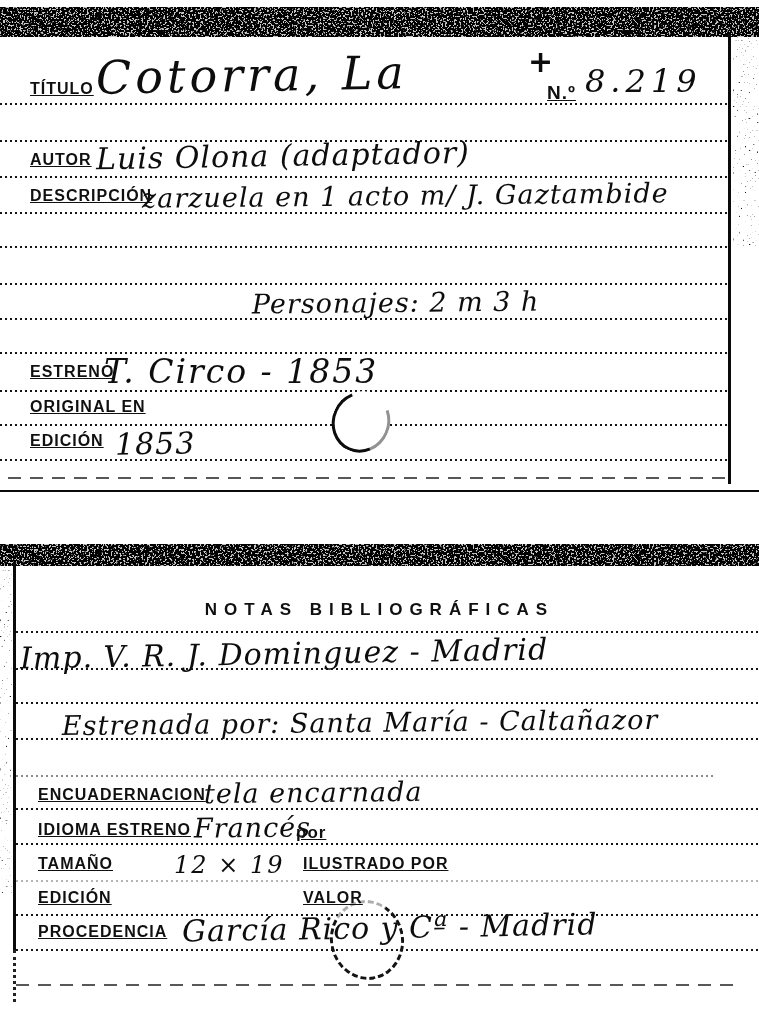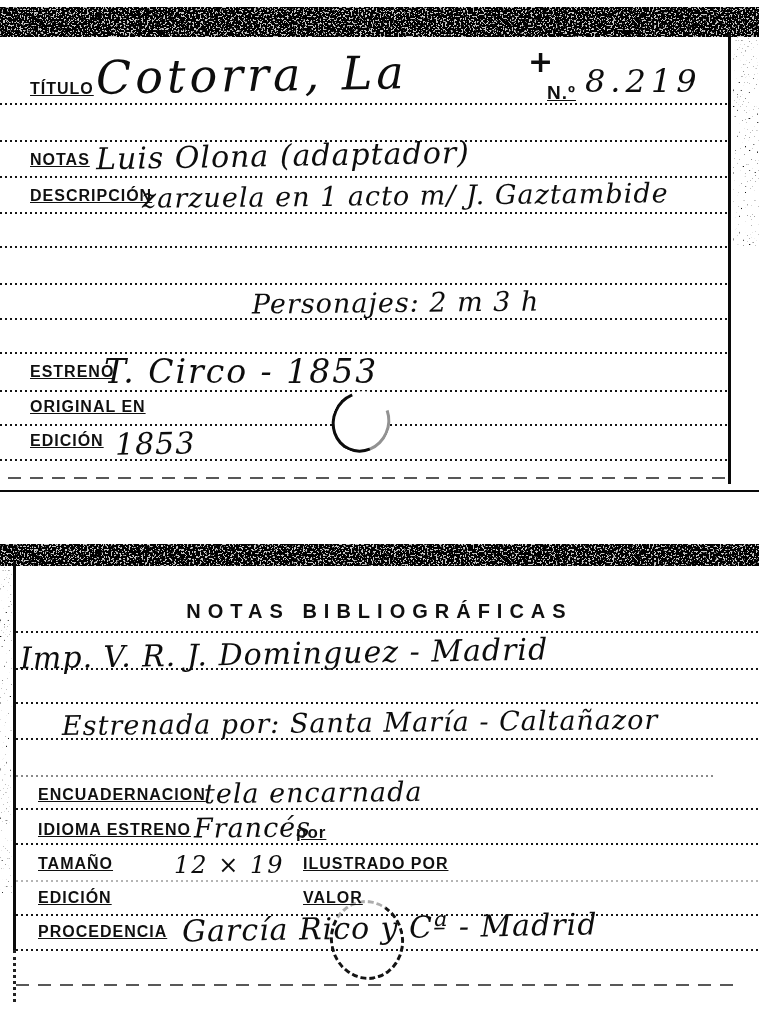--- a/index.html
+++ b/index.html
@@ -22,21 +22,21 @@
 
   
   .vline { position:absolute; width:3px; background:#0a0a0a; }
   .vline-dotted { position:absolute; width:0; border-left:3px dotted #222; }
 
   
   .plabel { position:absolute; font-family:"Liberation Sans",sans-serif; font-weight:700;
     font-size:16px; letter-spacing:1px; color:#101010; white-space:nowrap;text-decoration:underline; }
   .plabel.small { font-size:19px; }
   .card-title { position:absolute; font-family:"Liberation Sans",sans-serif; font-weight:700;
-    font-size:20px; letter-spacing:7px; color:#101010; white-space:nowrap; }
+    font-size:17px; letter-spacing:7px; color:#101010; white-space:nowrap; }
 
   
   .hand { position:absolute; font-family:"DejaVu Serif",serif; font-style:italic;
     color:#0d0d0d; white-space:nowrap; }
   .hw-title   { font-size:46px; letter-spacing:4px; transform:rotate(-1deg); }
   .hw-num     { font-size:32px; letter-spacing:5px; }
   .hw-plus    { font-size:30px; font-style:normal; font-weight:700; font-family:"DejaVu Sans",sans-serif; }
   .hw-lg      { font-size:30px; letter-spacing:1px; transform:rotate(-1deg); }
   .hw-md      { font-size:27px; letter-spacing:1px; transform:rotate(-0.6deg); }
   .hw-estreno { font-size:33px; letter-spacing:2px; }
@@ -92,21 +92,21 @@
     <div class="dotline" style="left:0;top:459px;width:730px"></div>
     <div class="dashline" style="left:8px;top:477px;width:720px"></div>
     <div class="solidline" style="left:0;top:490px;width:759px"></div>
 
     <span class="plabel" style="left:30px;top:80px">TÍTULO</span>
     <span class="hand hw-title" style="left:96px;top:48px">Cotorra, La</span>
     <span class="hand hw-plus" style="left:528px;top:44px">+</span>
     <span class="plabel small" style="left:547px;top:82px">N.º</span>
     <span class="hand hw-num" style="left:585px;top:62px">8.219</span>
 
-    <span class="plabel" style="left:30px;top:151px">NOTAS</span>
+    <span class="plabel" style="left:30px;top:151px">AUTOR</span>
     <span class="hand hw-lg" style="left:96px;top:138px">Luis Olona (adaptador)</span>
 
     <span class="plabel" style="left:30px;top:187px">DESCRIPCIÓN</span>
     <span class="hand hw-md" style="left:142px;top:180px">zarzuela en 1 acto m/ J. Gaztambide</span>
 
     <span class="hand hw-md" style="left:252px;top:287px">Personajes: 2 m 3 h</span>
 
     <span class="plabel" style="left:30px;top:363px">ESTRENO</span>
     <span class="hand hw-estreno" style="left:104px;top:352px">T. Circo - 1853</span>
 

